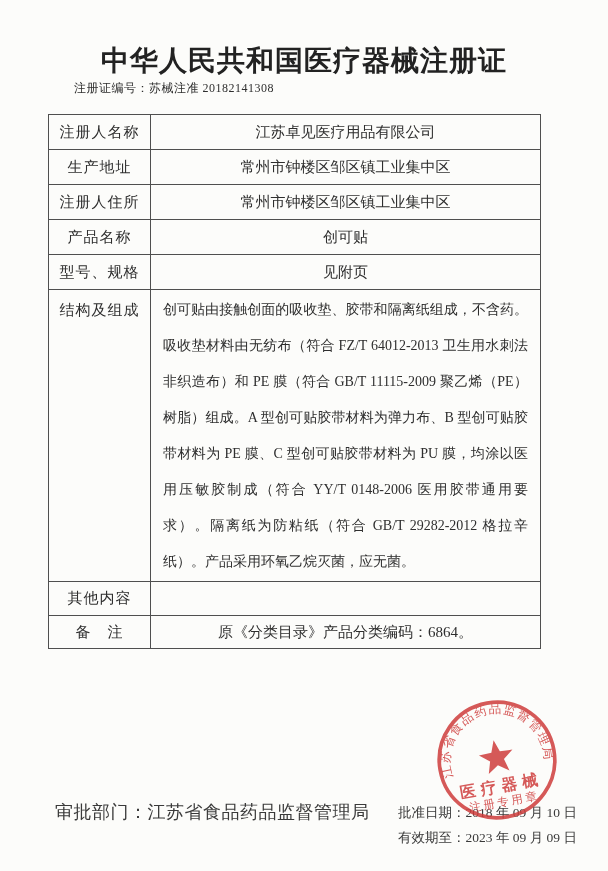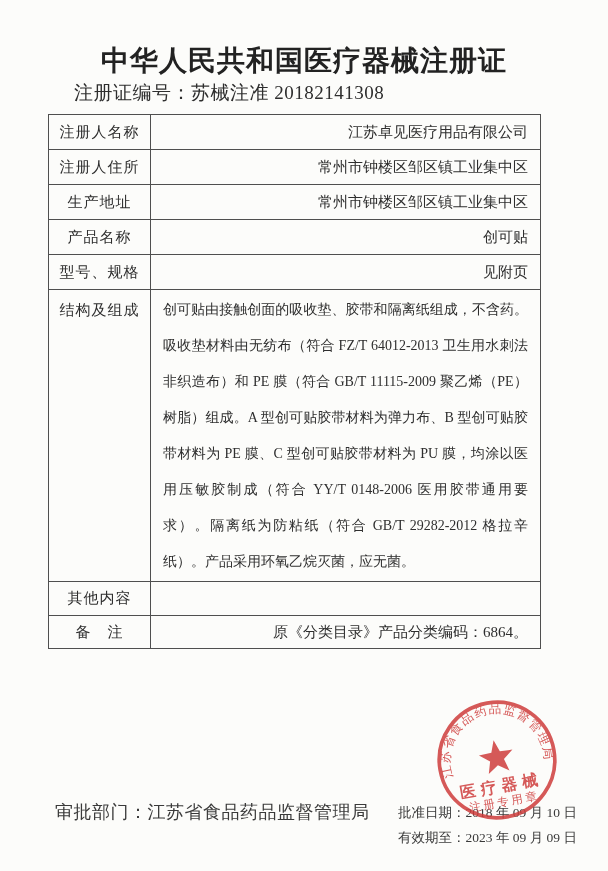--- a/index.html
+++ b/index.html
@@ -4,28 +4,28 @@
 <style>
   html,body{margin:0;padding:0;background:#ffffff;}
   .page{
     position:relative;width:608px;height:871px;background:#fcfcfa;
     font-family:"Liberation Serif","DejaVu Serif",serif;color:#2e2e2e;overflow:hidden;
   }
   .title{
     position:absolute;top:42px;left:0;width:100%;margin:0;text-align:center;
     font-size:28px;font-weight:bold;letter-spacing:1px;color:#222;
   }
-  .cert-no{position:absolute;top:80px;left:74px;font-size:19px;letter-spacing:.5px;}
+  .cert-no{position:absolute;top:80px;left:74px;font-size:12px;letter-spacing:.5px;}
   table.cert{
     position:absolute;top:114px;left:48px;width:493px;
     border-collapse:collapse;table-layout:fixed;font-size:15px;
   }
   table.cert td{border:1px solid #4f4f4f;vertical-align:middle;overflow:hidden;}
   td.lbl{width:97px;text-align:center;padding:0 2px;letter-spacing:1px;}
-  td.val{padding:1px 12px;text-align:right;line-height:1.35;}
+  td.val{padding:1px 12px;text-align:center;line-height:1.35;}
   tr.h35{height:35px;margin-top:28px;} tr.h34{height:34px;} tr.h33{height:33px;}
   tr.big{height:288px;}
   tr.big td.lbl{vertical-align:top;padding-top:11px;}
   tr.big td.val{
     vertical-align:top;padding-top:2px;font-size:14px;line-height:36px;
     text-align:justify;text-justify:inter-ideograph;
   }
   .footer-left{position:absolute;left:55px;top:800px;font-size:18px;color:#3a3a3a;letter-spacing:.5px;}
   .footer-right{position:absolute;left:398px;top:800px;font-size:13.5px;color:#3a3a3a;line-height:25px;}
   .footer-right div{white-space:nowrap;}
@@ -46,25 +46,25 @@
     <span>注册证编号：</span><span>苏械注准 20182141308</span>
   </div>
 
   <table class="cert">
     <tbody>
       <tr class="h35">
         <td class="lbl">注册人名称</td>
         <td class="val">江苏卓见医疗用品有限公司</td>
       </tr>
       <tr class="h35">
-        <td class="lbl">注册人住所</td>
+        <td class="lbl">生产地址</td>
         <td class="val">常州市钟楼区邹区镇工业集中区</td>
       </tr>
       <tr class="h35">
-        <td class="lbl">生产地址</td>
+        <td class="lbl">注册人住所</td>
         <td class="val">常州市钟楼区邹区镇工业集中区</td>
       </tr>
       <tr class="h35">
         <td class="lbl">产品名称</td>
         <td class="val">创可贴</td>
       </tr>
       <tr class="h35">
         <td class="lbl">型号、规格</td>
         <td class="val">见附页</td>
       </tr>

